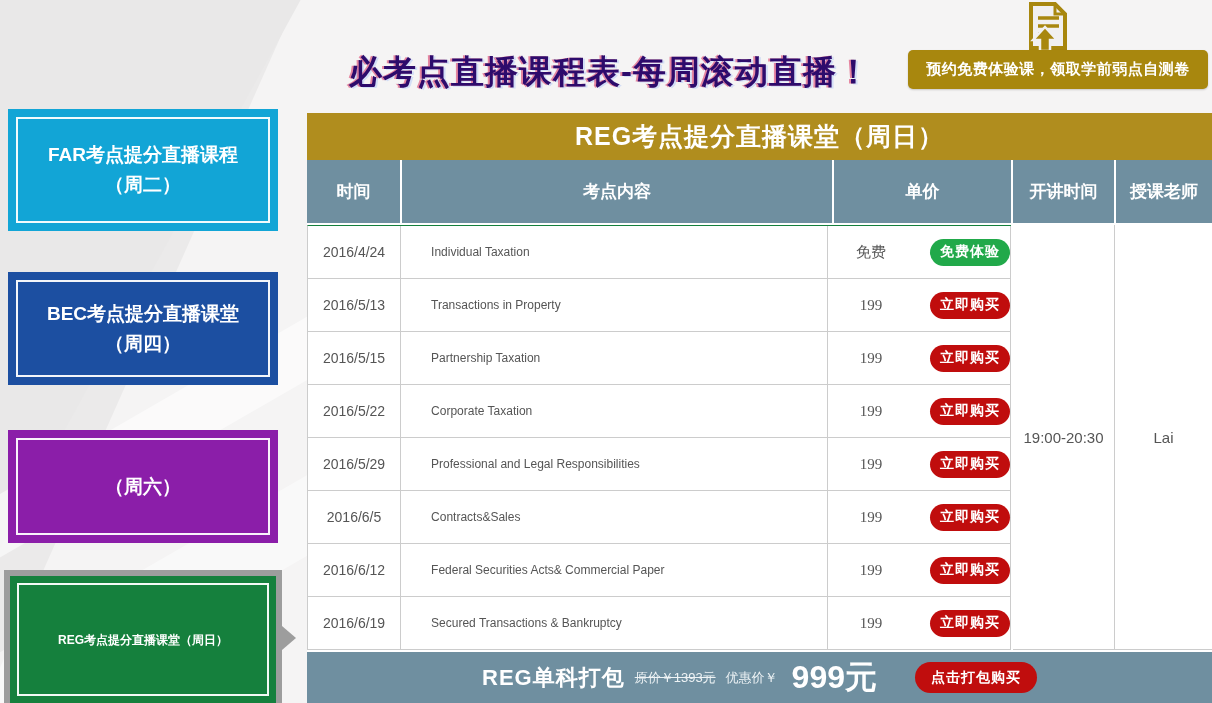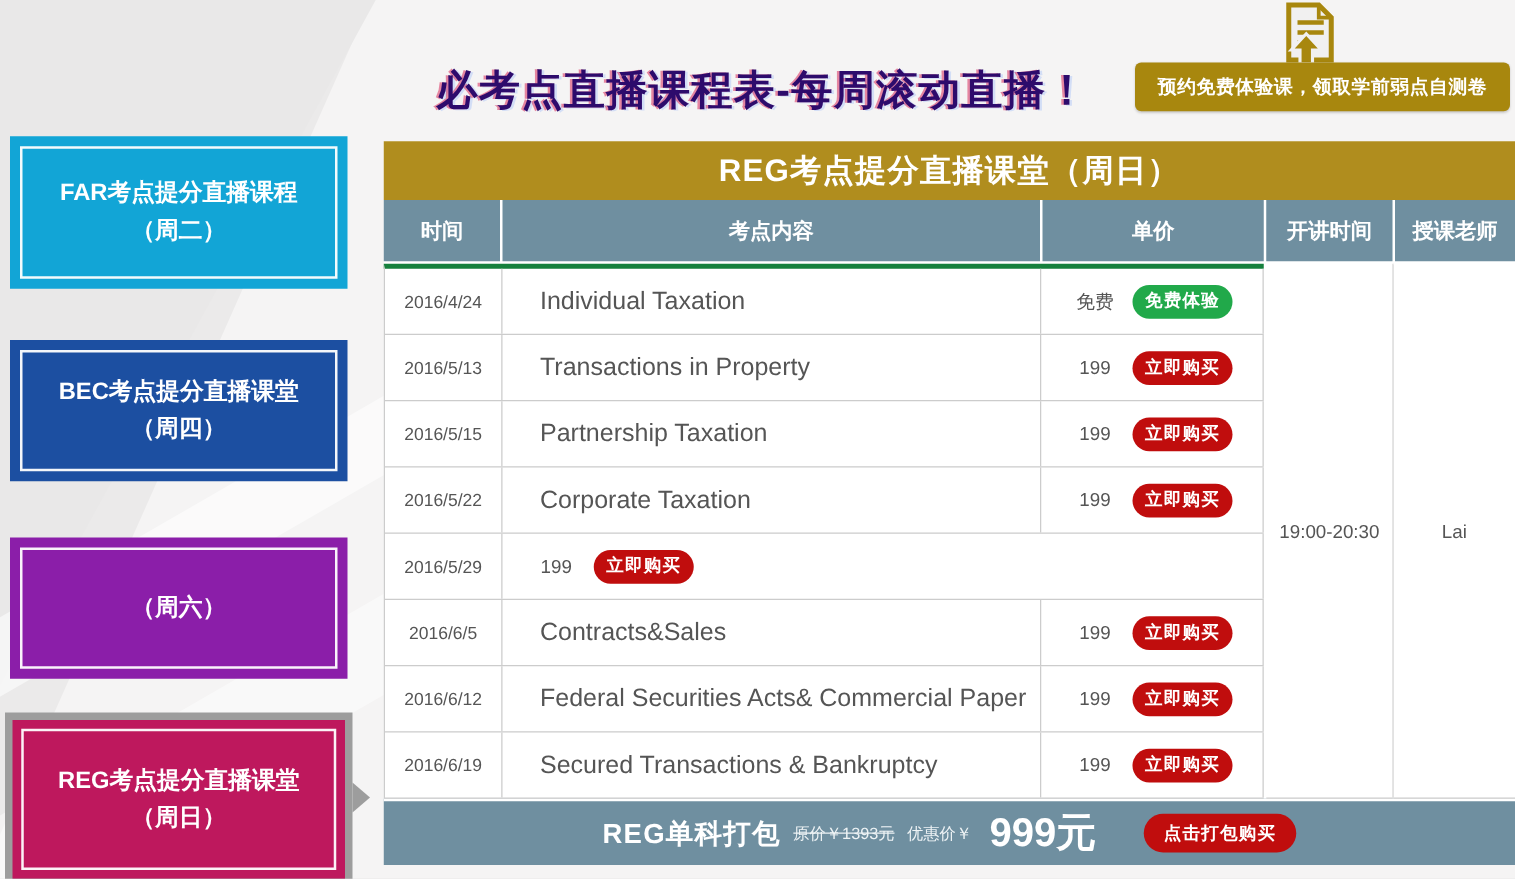--- a/index.html
+++ b/index.html
@@ -60,54 +60,54 @@
     pointer-events:none;
   }
   .side-far  { top:109px; height:122px; background:#12a5d6; }
   .side-bec  { top:272px; height:113px; background:#1c4fa1;text-align:center; }
   .side-aud  { top:430px; height:113px; background:#8b1ea9; }
   .side-reg-wrap {
     position:absolute; left:4px; top:570px; width:278px; height:160px;
     background:#9d9d9d; padding:6px; z-index:2; cursor:pointer;
   }
   .side-reg {
-    position:relative; width:100%; height:127px; background:#be185d;
-    display:flex; flex-direction:column; align-items:center; justify-content:center;
-    color:#fff; font-weight:bold; font-size:19px; line-height:30px; text-align:center;
+    position:relative; width:100%; height:127px; background:#15803d;
+    display:flex; align-items:center; justify-content:center;
+    color:#fff; font-weight:bold; font-size:12px; line-height:30px; text-align:center;
   }
   .side-reg .inner-border { position:absolute; inset:7px; border:2px solid rgba(255,255,255,.95); pointer-events:none;}
   .reg-arrow {
     position:absolute; right:-14px; top:56px; width:0; height:0;
     border-top:12px solid transparent; border-bottom:12px solid transparent;
     border-left:14px solid #9d9d9d;
   }
 
   
   .main { position:absolute; left:307px; top:113px; width:905px; z-index:2; background:#fff; }
   .table-title {
     height:47px; background:#b08d1e; color:#fff;
     display:flex; align-items:center; justify-content:center;
     font-size:25px; font-weight:bold; letter-spacing:1px;
   }
-  .col-header { display:flex; height:49px; margin-bottom:2px; background:#fff;justify-content:center; }
+  .col-header { display:flex; height:63px; margin-bottom:2px; background:#fff;justify-content:center; }
   .col-header .hcell {
     background:#6f8fa0; color:#fff; font-size:17px; font-weight:bold;
     display:flex; align-items:center; justify-content:center;
   }
   .col-header .hcell:not(:last-child){ margin-right:2px; }
   .hc-time{width:93px;} .hc-topic{width:430px;} .hc-price{width:177px;}
   .hc-start{width:101px;} .hc-teacher{flex:1;}
 
   .table-body { display:flex; background:#fff; }
-  .left-table { width:704px; border-left:1px solid #ccc; border-top:4px solid #15803d; margin-right:2px; }
+  .left-table { width:704px; border-left:1px solid #ccc; border-top:1px solid #15803d; margin-right:2px; }
   .trow { display:flex; height:53px; border-bottom:1px solid #ccc; }
   .cell { display:flex; align-items:center; color:#555; border-right:1px solid #ccc; }
   .c-date { width:94px; justify-content:center; font-size:14px; }
-  .c-topic { width:431px; padding-left:30px; font-size:20px;text-align:right; }
-  .c-price { flex:1; padding-left:22px; gap:9px; }
+  .c-topic { width:431px; padding-left:30px; font-size:12px;text-align:right; }
+  .c-price { flex:1; padding-left:22px; gap:38px;font-family:Liberation Serif, serif; }
   .price-text { width:42px; text-align:center; font-size:15px; color:#555; }
   .pill {
     width:80px; height:27px; border:none; border-radius:14px; cursor:pointer;
     color:#fff; font-family:inherit; font-size:14px; font-weight:bold; letter-spacing:1px;
     display:flex; align-items:center; justify-content:center;
   }
   .pill.free { background:#21a94a; }
   .pill.buy  { background:#c00d0d; }
 
   .merged {
@@ -224,20 +224,21 @@
         <div class="cell c-date">2016/5/22</div>
         <div class="cell c-topic">Corporate Taxation</div>
         <div class="cell c-price">
           <span class="price-text">199</span>
           <button class="pill buy">立即购买</button>
         </div>
       </div>
 
       <div class="trow">
         <div class="cell c-date">2016/5/29</div>
+        <div class="cell c-topic">Professional and Legal Responsibilities</div>
         <div class="cell c-price">
           <span class="price-text">199</span>
           <button class="pill buy">立即购买</button>
         </div>
       </div>
 
       <div class="trow">
         <div class="cell c-date">2016/6/5</div>
         <div class="cell c-topic">Contracts&amp;Sales</div>
         <div class="cell c-price">

